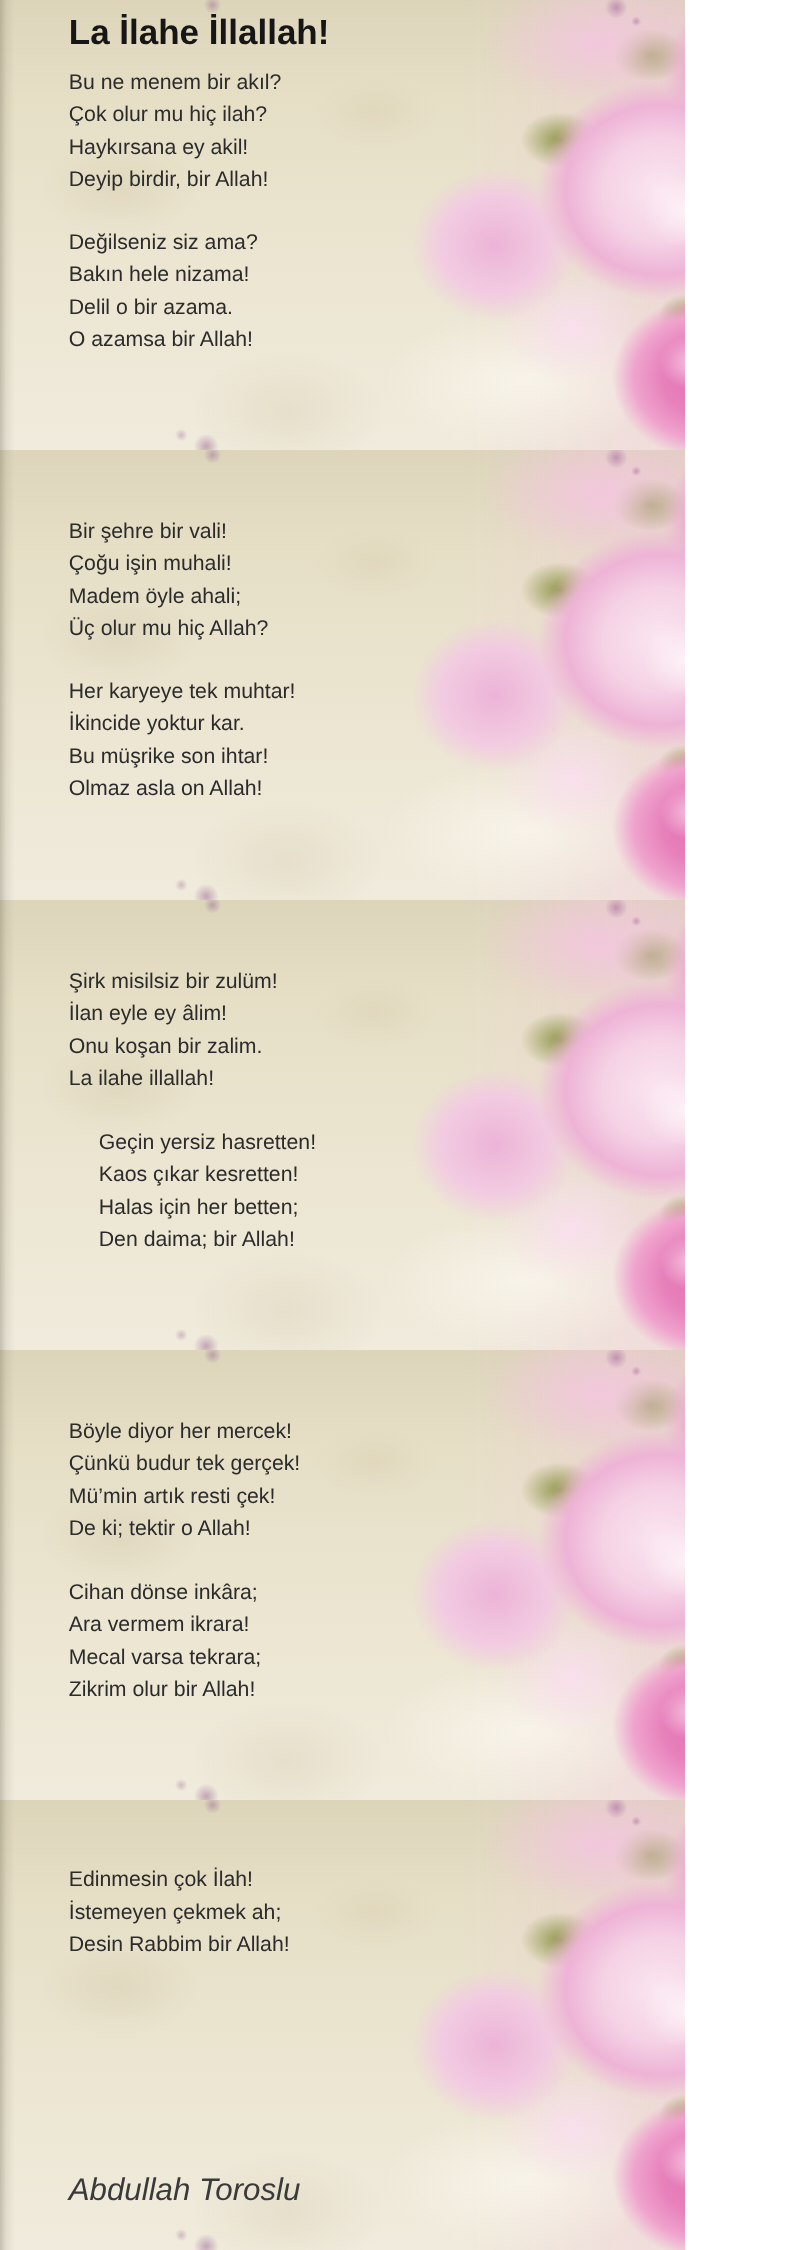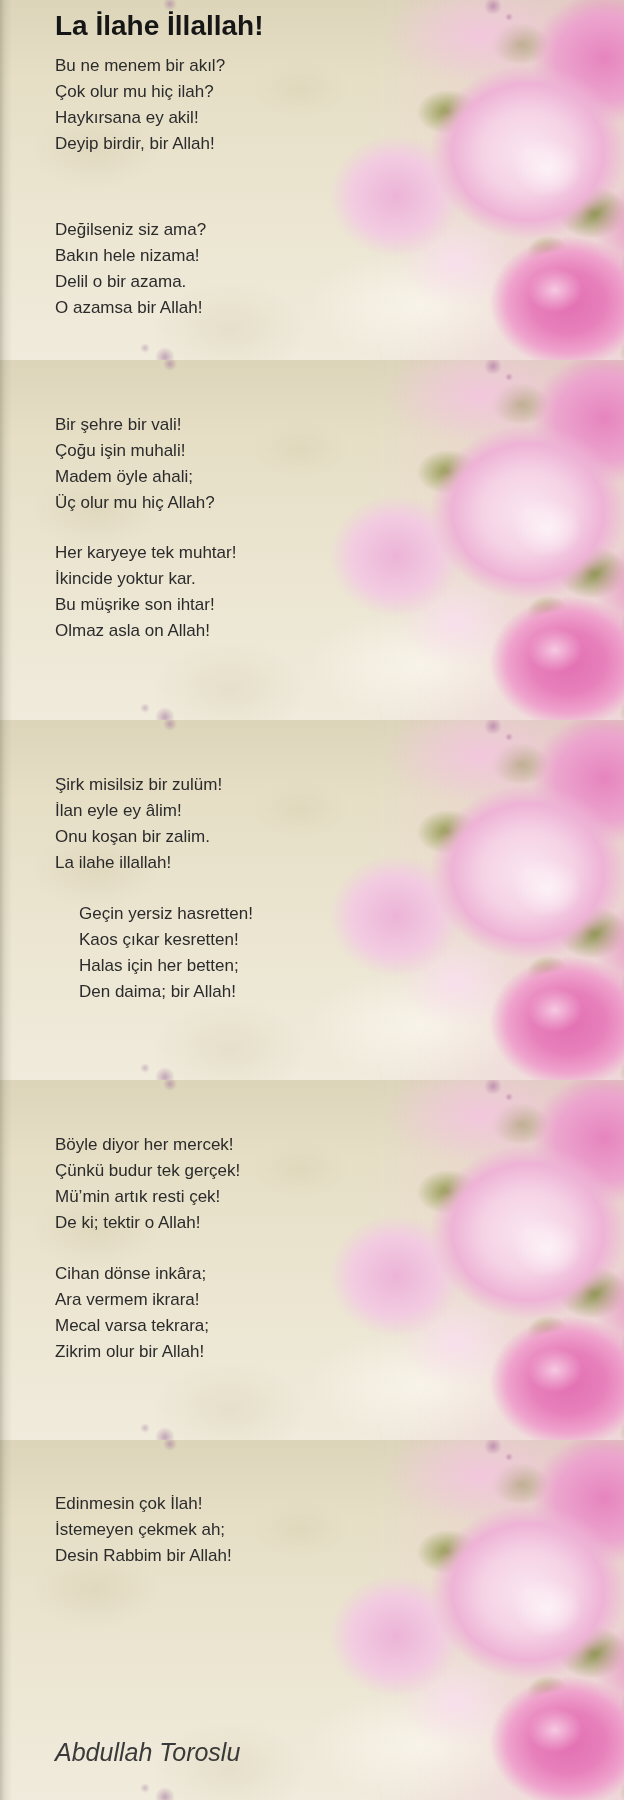--- a/index.html
+++ b/index.html
@@ -3,21 +3,21 @@
 <meta charset="utf-8">
 <style>
   html, body { margin: 0; padding: 0; }
   body {
     width: 640px; height: 1800px;
     font-family: "Liberation Sans", sans-serif;
     overflow: hidden;
   }
   .page {
     position: relative;
-    width: 624px; height: 1800px;
+    width: 548px; height: 1800px;
     overflow: hidden;
   }
   
   .bg {
     position: absolute; inset: 0;
     background-color: #e8e2cc;
     background-size: 640px 360px;
     background-repeat: repeat-y;
     background-image:
       
@@ -66,21 +66,21 @@
     position: absolute; left: 55px; top: 8px; margin: 0;
     font-weight: bold; font-size: 28px; line-height: 36px;
     color: #161616;
   }
   .stanza {
     position: absolute; left: 55px;
     font-weight: normal; font-size: 17px; line-height: 26px;
     color: #2b2b2b;
   }
   .line { display: block; white-space: pre; }
-  .s1 { top: 53px; }   .s2 { top: 181px; margin-top: 36px; }
+  .s1 { top: 53px; }   .s2 { top: 181px; }
   .s3 { top: 412px; }  .s4 { top: 540px; }
   .s5 { top: 772px; }  .s6 { top: 901px; margin-left: 24px; }
   .s7 { top: 1132px; } .s8 { top: 1261px; }
   .s9 { top: 1491px; }
   .author {
     position: absolute; left: 55px; top: 1737px;
     font-style: italic; font-size: 25px; line-height: 30px;
     color: #3a3a3a;
   }
 </style>

